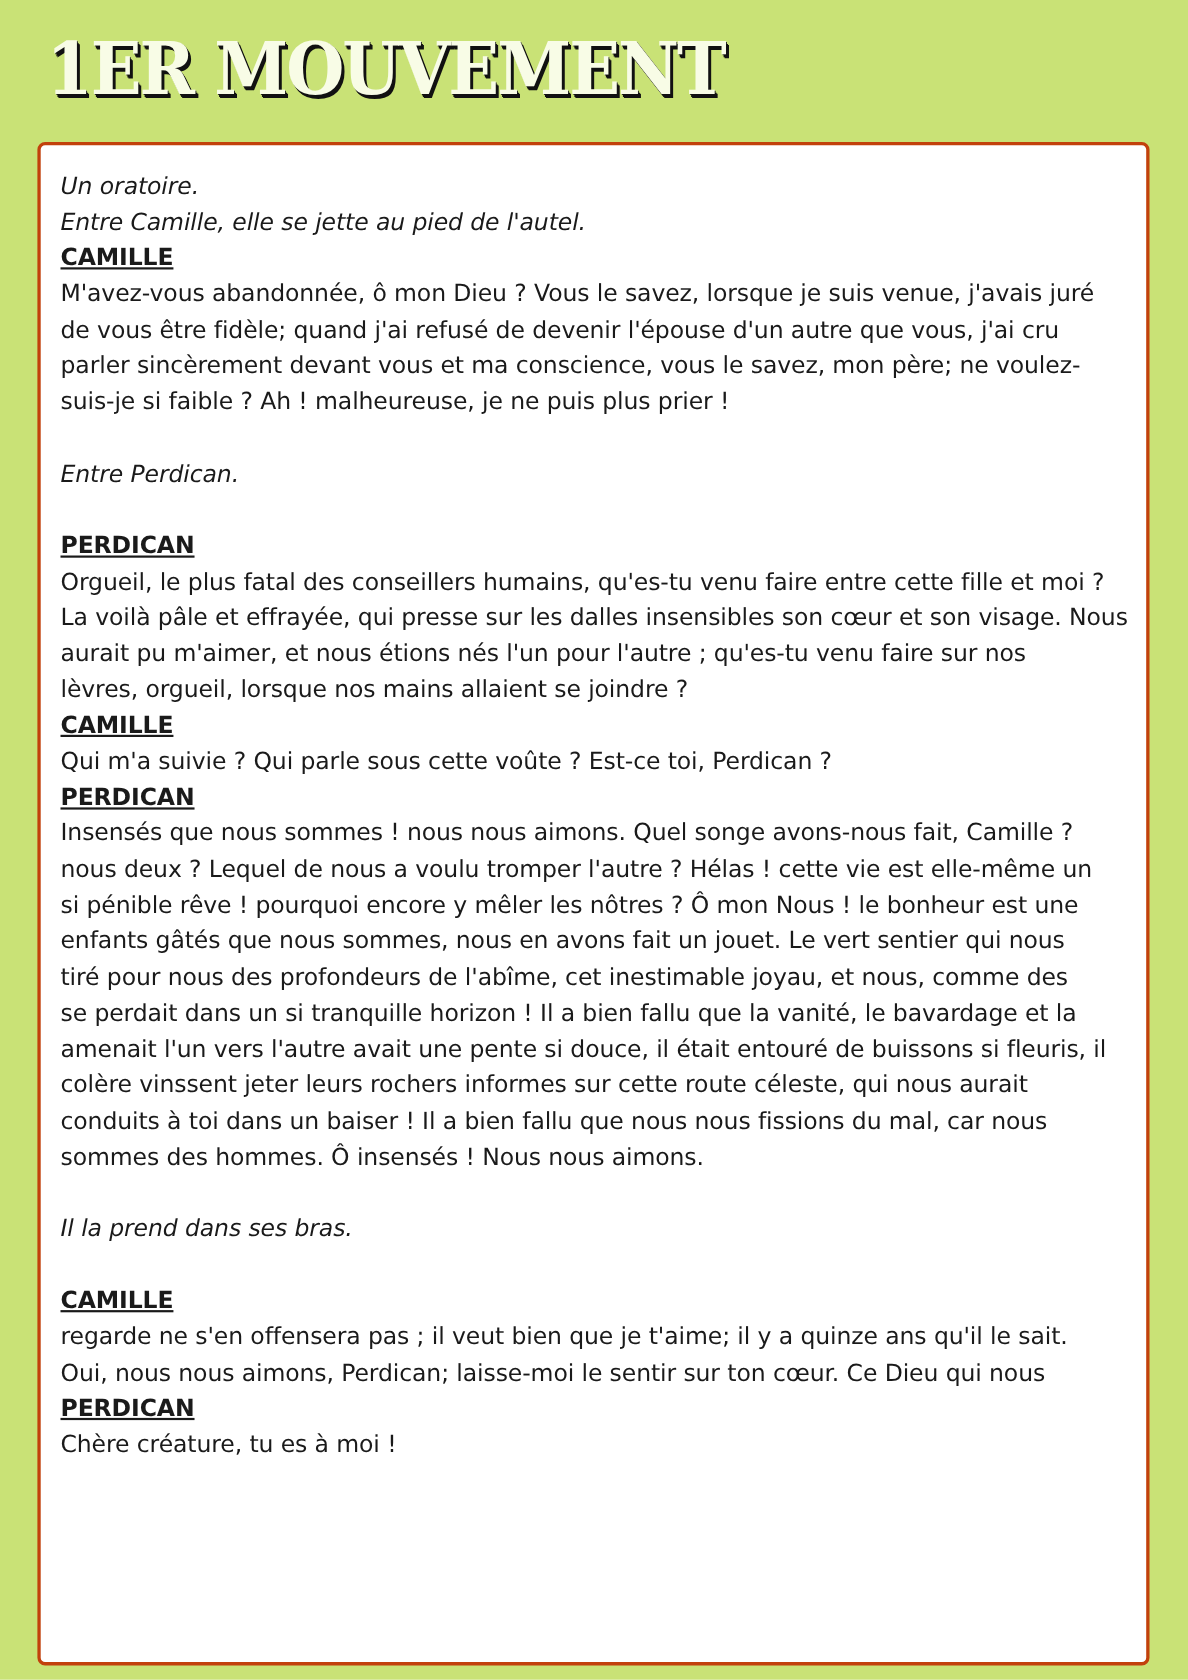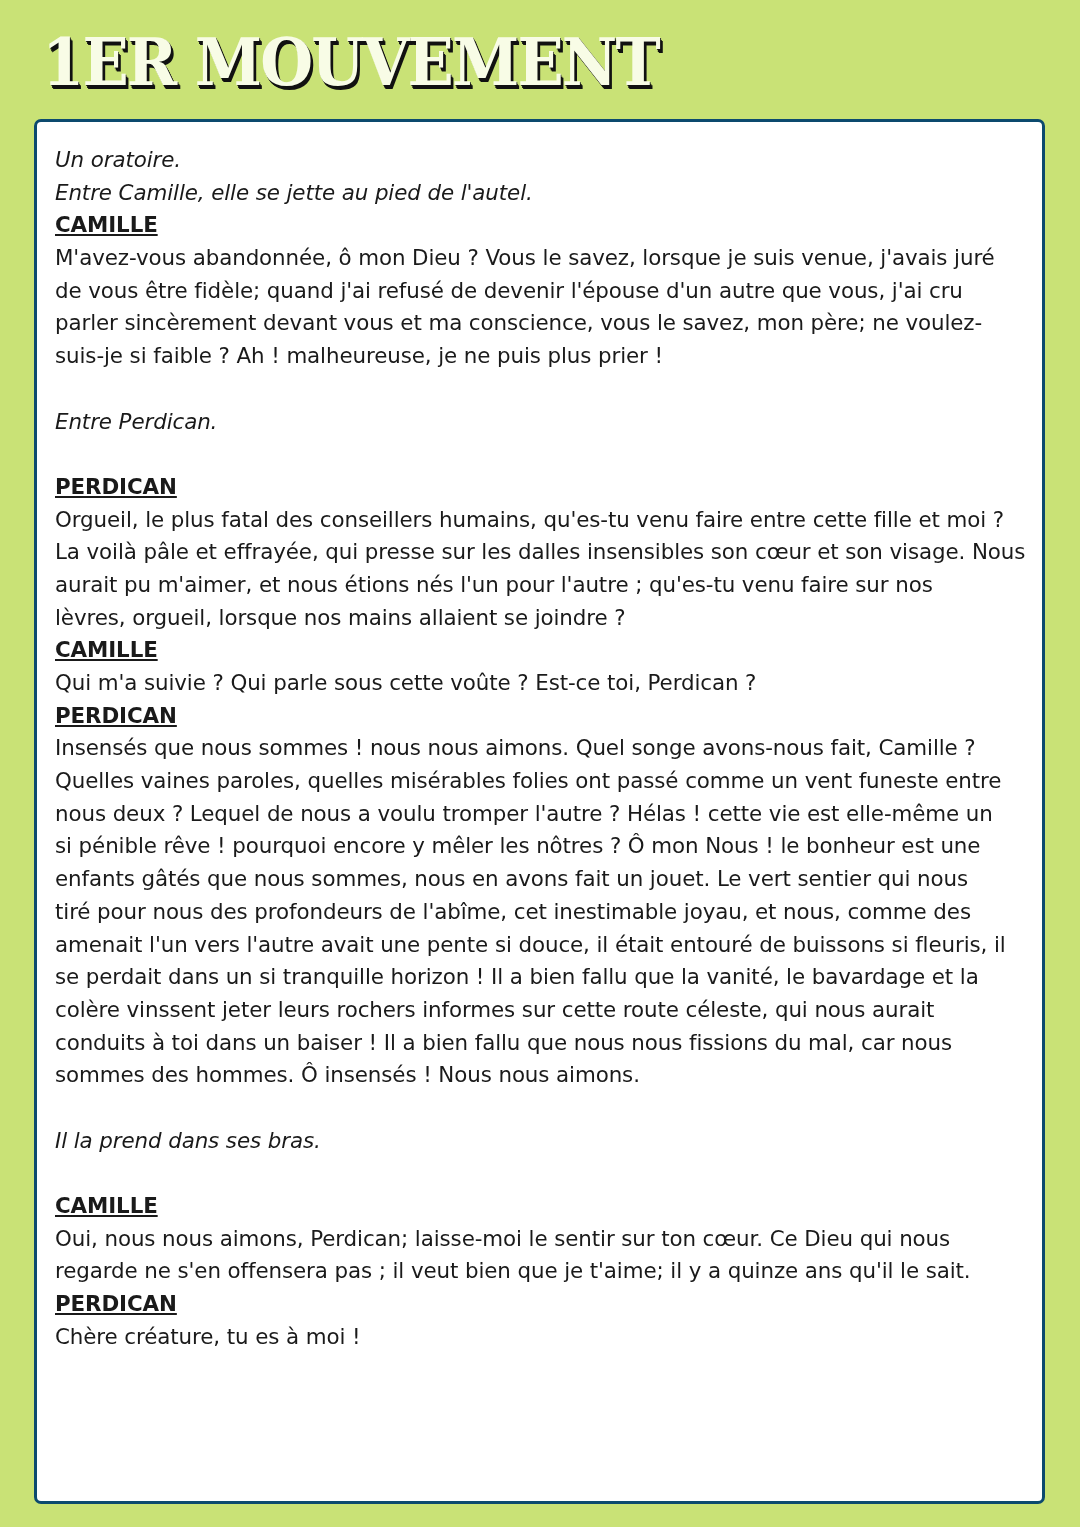--- a/index.html
+++ b/index.html
@@ -26,25 +26,25 @@
       letter-spacing: -2px;
       color: #f8fce6;
       transform: scaleX(0.92);
       transform-origin: left center;
       text-shadow: 3px 4px 0 #111111, 2px 3px 0 #111111, 1px 1px 0 #2a2a2a;
       white-space: nowrap;
     }
     .panel {
       position: absolute;
       left: 34px;
-      top: 119px;
+      top: 129px;
       width: 1005px;
       height: 1379px;
       background: #ffffff;
-      border: 3px solid #0c4a6e;
+      border: 3px solid #c2410c;
       border-radius: 7px;
       box-sizing: content-box;
     }
     .content {
       position: absolute;
       left: 18px;
       top: 22px;
       width: 980px;
       font-family: "DejaVu Sans", "Liberation Sans", sans-serif;
       font-size: 21.4px;
@@ -101,40 +101,39 @@
     </div>
 
     <div>
       <span class="line speaker">CAMILLE</span>
       <span class="line">Qui m'a suivie ? Qui parle sous cette voûte ? Est-ce toi, Perdican ?</span>
     </div>
 
     <div>
       <span class="line speaker">PERDICAN</span>
       <span class="line">Insensés que nous sommes ! nous nous aimons. Quel songe avons-nous fait, Camille ?</span>
-      <span class="line">Quelles vaines paroles, quelles misérables folies ont passé comme un vent funeste entre</span>
       <span class="line">nous deux ? Lequel de nous a voulu tromper l'autre ? Hélas ! cette vie est elle-même un</span>
       <span class="line">si pénible rêve ! pourquoi encore y mêler les nôtres ? Ô mon Nous ! le bonheur est une</span>
       <span class="line">enfants gâtés que nous sommes, nous en avons fait un jouet. Le vert sentier qui nous</span>
       <span class="line">tiré pour nous des profondeurs de l'abîme, cet inestimable joyau, et nous, comme des</span>
+      <span class="line">se perdait dans un si tranquille horizon ! Il a bien fallu que la vanité, le bavardage et la</span>
       <span class="line">amenait l'un vers l'autre avait une pente si douce, il était entouré de buissons si fleuris, il</span>
-      <span class="line">se perdait dans un si tranquille horizon ! Il a bien fallu que la vanité, le bavardage et la</span>
       <span class="line">colère vinssent jeter leurs rochers informes sur cette route céleste, qui nous aurait</span>
       <span class="line">conduits à toi dans un baiser ! Il a bien fallu que nous nous fissions du mal, car nous</span>
       <span class="line">sommes des hommes. Ô insensés ! Nous nous aimons.</span>
     </div>
 
     <span class="blank"></span>
     <span class="line stage">Il la prend dans ses bras.</span>
     <span class="blank"></span>
 
     <div>
       <span class="line speaker">CAMILLE</span>
+      <span class="line">regarde ne s'en offensera pas ; il veut bien que je t'aime; il y a quinze ans qu'il le sait.</span>
       <span class="line">Oui, nous nous aimons, Perdican; laisse-moi le sentir sur ton cœur. Ce Dieu qui nous</span>
-      <span class="line">regarde ne s'en offensera pas ; il veut bien que je t'aime; il y a quinze ans qu'il le sait.</span>
     </div>
 
     <div>
       <span class="line speaker">PERDICAN</span>
       <span class="line">Chère créature, tu es à moi !</span>
     </div>
 
     <span class="blank"></span>
 
   </div>

